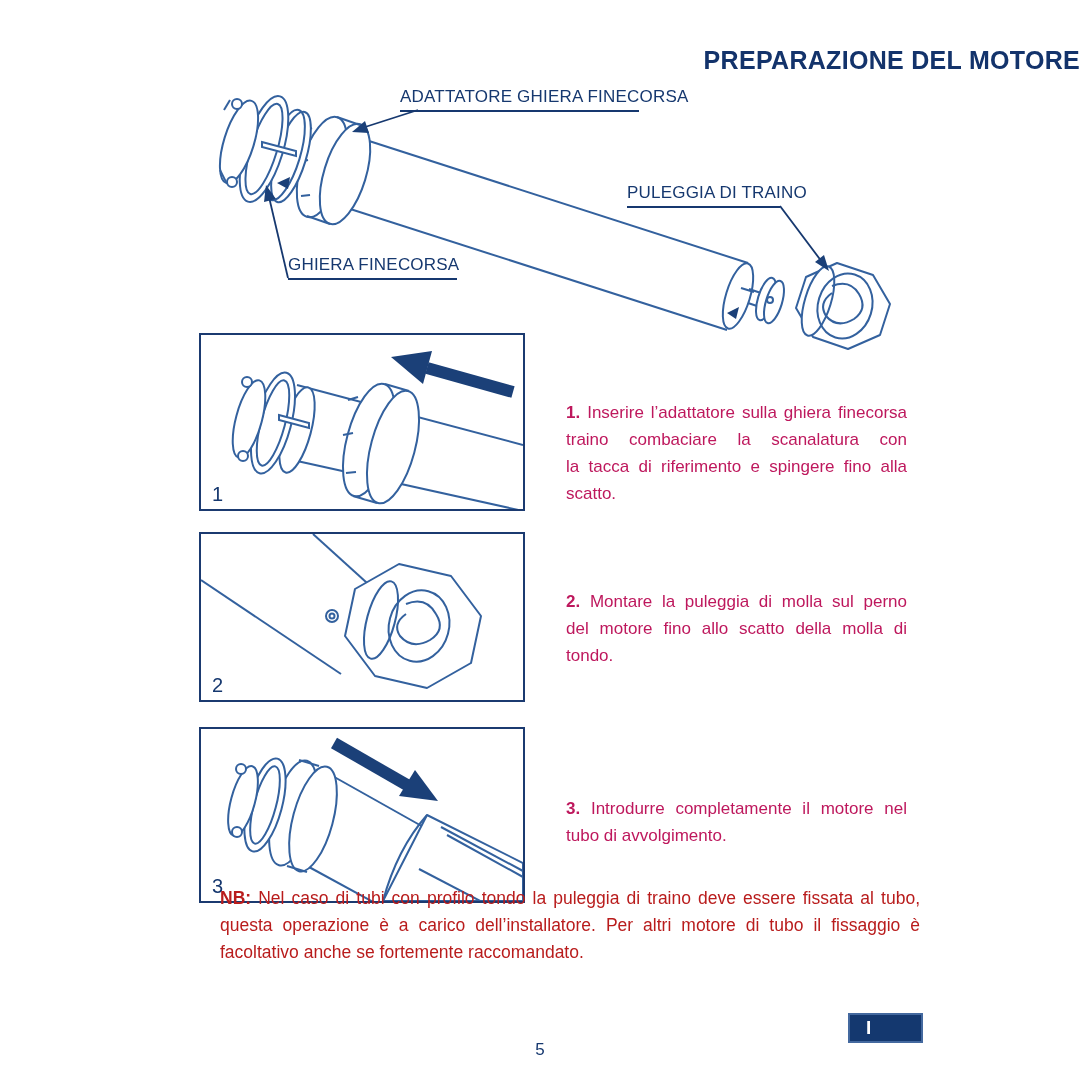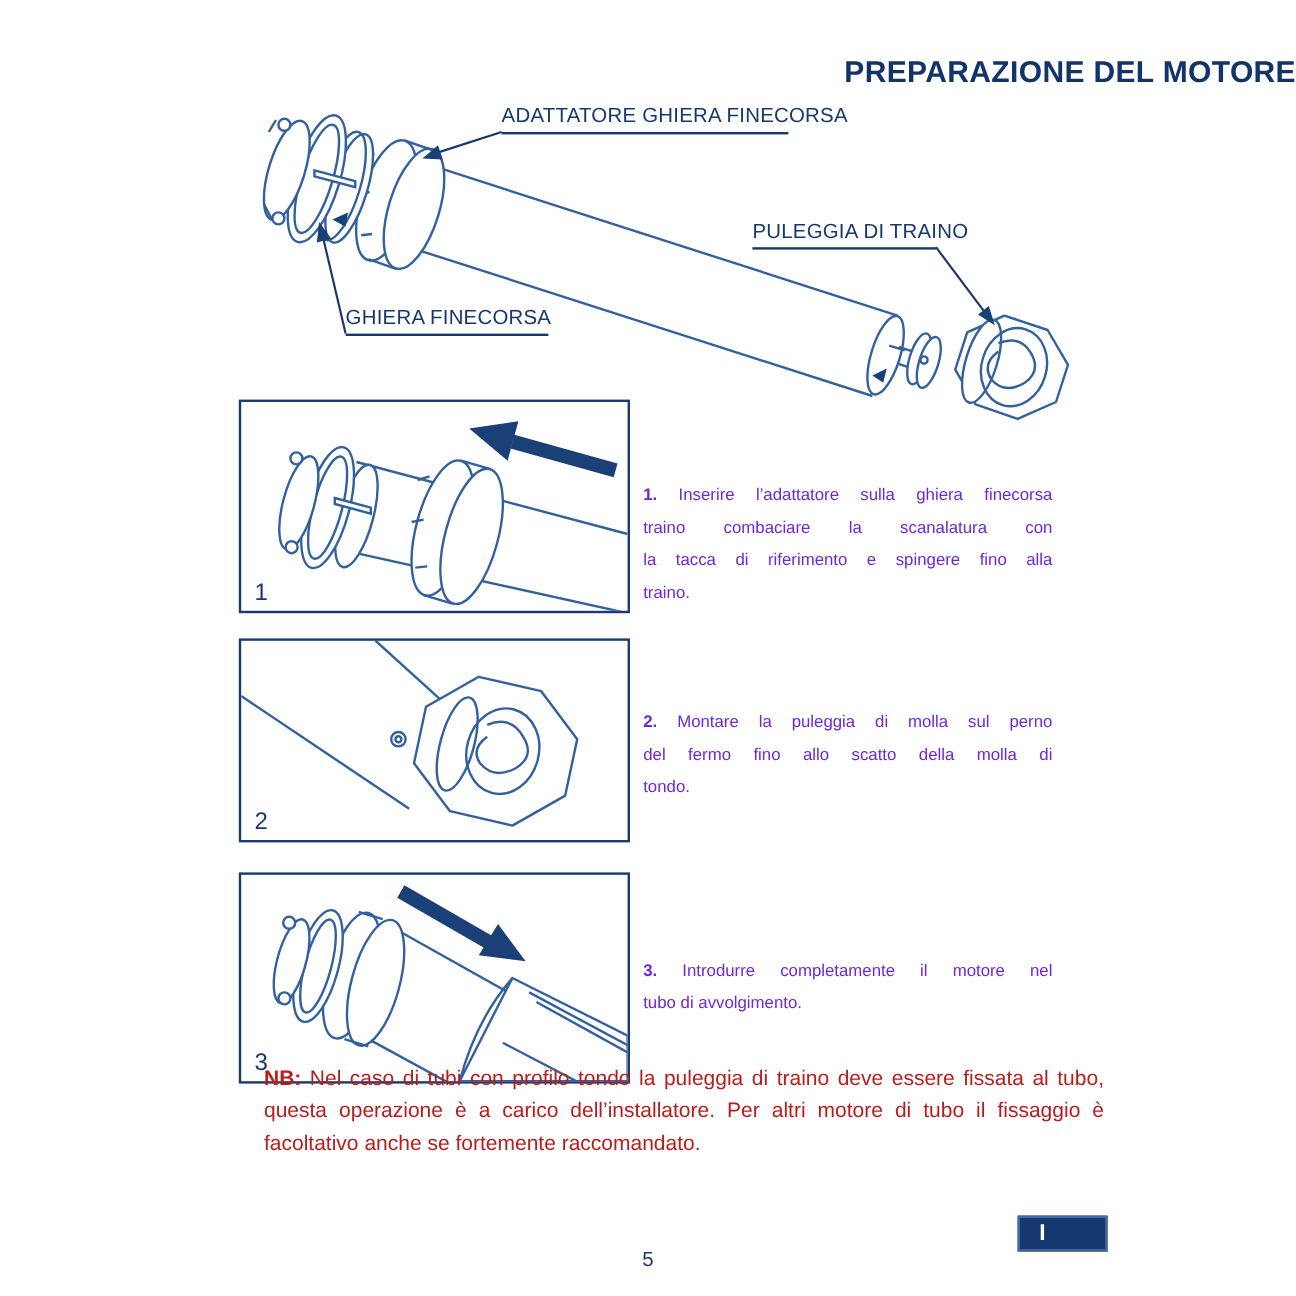--- a/index.html
+++ b/index.html
@@ -2,31 +2,31 @@
 <html><head>
 <meta charset="utf-8">
 <style>
   html,body{margin:0;padding:0;background:#ffffff;}
   .page{position:relative;width:1080px;height:1080px;background:#ffffff;overflow:hidden;
         font-family:"Liberation Sans", sans-serif;color:#16386f;}
   .title{position:absolute;top:46px;left:0;width:100%;text-align:right;
          font-size:25px;font-weight:bold;color:#13336b;letter-spacing:.3px;}
   .dlabel{position:absolute;text-align:center;font-size:17px;color:#16386f;
           border-bottom:2px solid #16386f;padding-bottom:3px;letter-spacing:.2px;white-space:nowrap;}
-  #lbl-adapter{left:418px;top:87px;width:239px;}
+  #lbl-adapter{left:400px;top:87px;width:239px;}
   #lbl-pulley{left:627px;top:183px;width:153px;}
   #lbl-ghiera{left:288px;top:255px;width:169px;}
   .main-svg{position:absolute;left:150px;top:80px;}
   .stepbox{position:absolute;border:2px solid #1b3a70;background:#fff;box-sizing:content-box;}
   #box1{left:199px;top:333px;width:322px;height:174px;}
   #box2{left:199px;top:532px;width:322px;height:166px;}
   #box3{left:199px;top:727px;width:322px;height:172px;}
   .stepbox svg{position:absolute;left:0;top:0;}
   .boxnum{position:absolute;left:9px;bottom:3px;font-size:20px;color:#16386f;background:#fff;padding:0 2px;}
-  .steptext{position:absolute;left:536px;width:341px;font-size:14px;line-height:27px;color:#6d28d9;}
+  .steptext{position:absolute;left:566px;width:341px;font-size:17px;line-height:27px;color:#be185d;}
   #step1{top:399px;}#step2{top:588px;}#step3{top:795px;}
   .jline{text-align:justify;text-align-last:justify;}
   .lline{text-align:left;}
   .mk{font-weight:bold;}
   .note{position:absolute;left:196px;top:885px;width:700px;font-size:17.5px;line-height:27px;color:#b91c1c;margin-left:24px;}
   .pagenum{position:absolute;left:0;top:1040px;width:100%;text-align:center;font-size:17px;color:#16386f;}
   .langtab{position:absolute;left:848px;top:1013px;width:75px;height:30px;background:#14386f;
            border:2px solid #44699f;box-sizing:border-box;color:#fff;font-weight:bold;font-size:19px;
            display:flex;align-items:center;padding-left:16px;}
   
@@ -159,26 +159,26 @@
       <line class="navln" x1="133" y1="14" x2="206" y2="56"></line>
       <polygon class="nav" points="237,72 198,67 214,41"></polygon>
     </svg>
     <span class="boxnum">3</span>
   </div>
 
   <div class="steptext" id="step1">
     <div class="jline"><b class="mk">1.</b> <span>Inserire l’adattatore sulla ghiera finecorsa</span></div>
     <div class="jline">traino combaciare la scanalatura con</div>
     <div class="jline">la tacca di riferimento e spingere fino alla</div>
-    <div class="lline">traino.</div>
+    <div class="lline">scatto.</div>
   </div>
 
   <div class="steptext" id="step2">
     <div class="jline"><b class="mk">2.</b> <span>Montare la puleggia di molla sul perno</span></div>
-    <div class="jline">del fermo fino allo scatto della molla di</div>
+    <div class="jline">del motore fino allo scatto della molla di</div>
     <div class="lline">tondo.</div>
   </div>
 
   <div class="steptext" id="step3">
     <div class="jline"><b class="mk">3.</b> <span>Introdurre completamente il motore nel</span></div>
     <div class="lline">tubo di avvolgimento.</div>
   </div>
 
   <div class="note">
     <div class="jline"><b class="mk">NB:</b> <span>Nel caso di tubi con profilo tondo la puleggia di traino deve essere fissata al tubo,</span></div>

